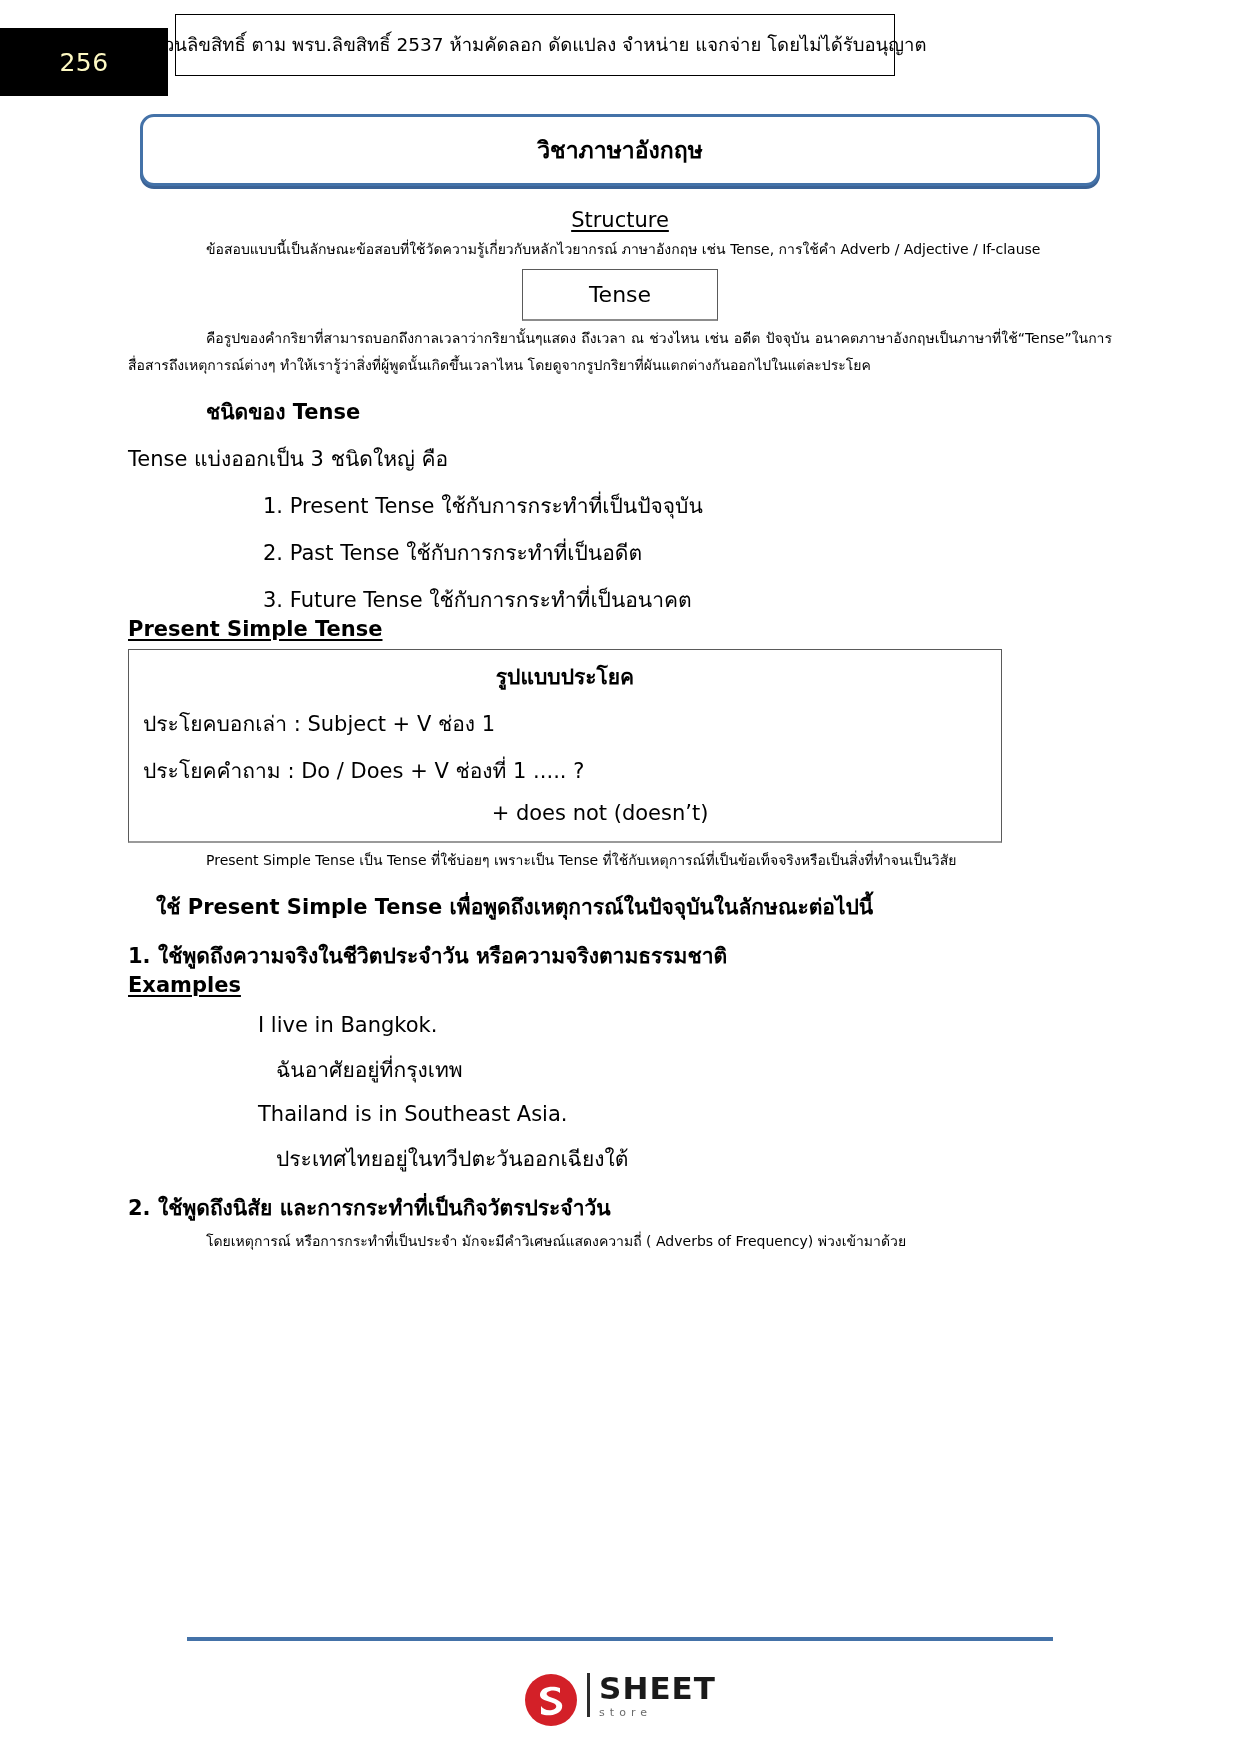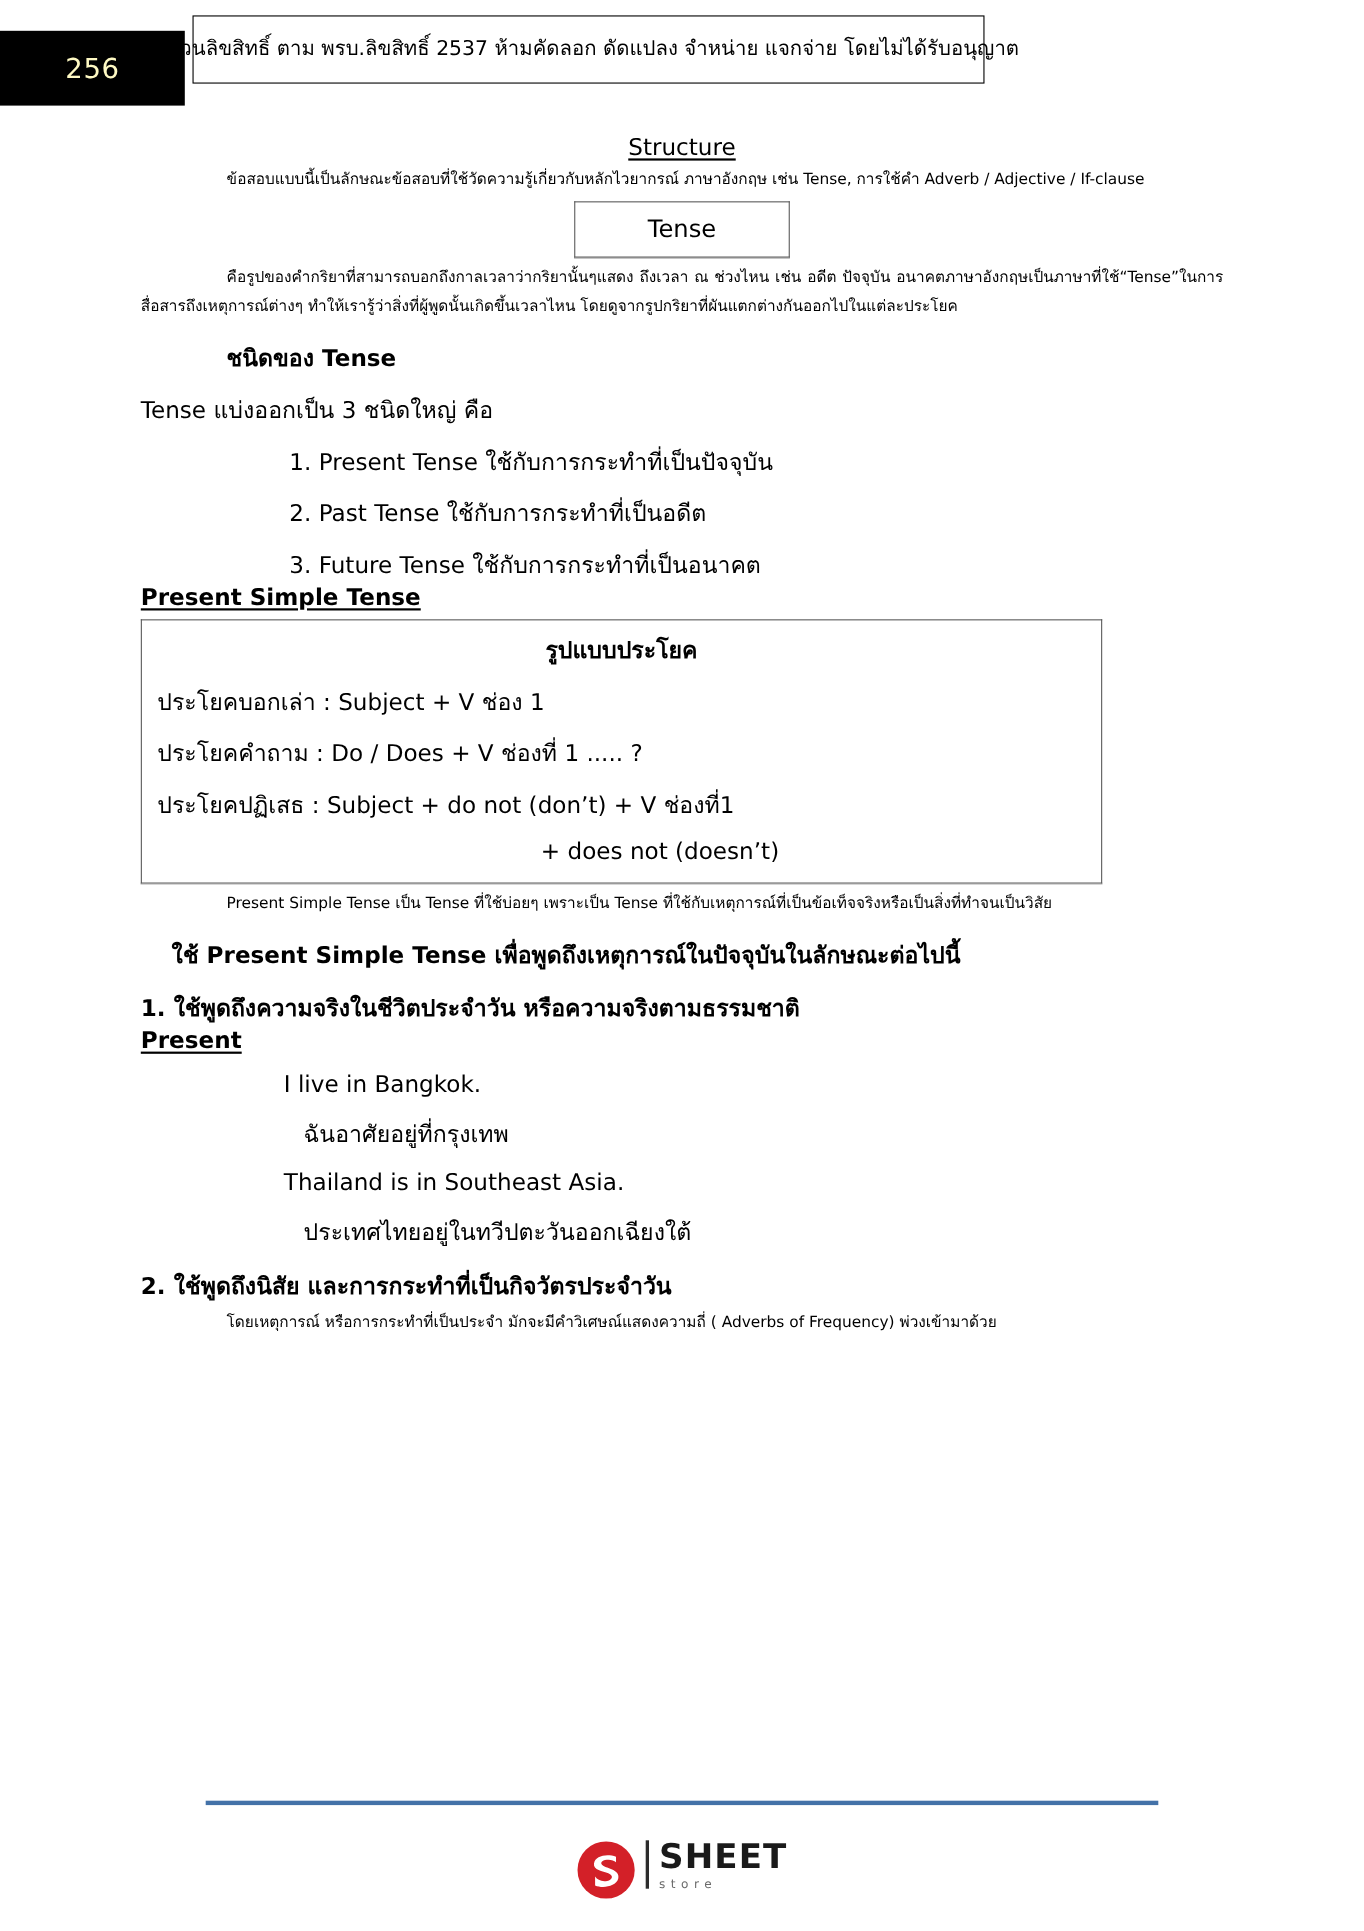--- a/index.html
+++ b/index.html
@@ -236,20 +236,23 @@
   <div class="page-number-tab">
     <span>256</span>
   </div>
   <div class="copyright-box">
     <span class="copyright-text">สงวนลิขสิทธิ์ ตาม พรบ.ลิขสิทธิ์ 2537 ห้ามคัดลอก ดัดแปลง จำหน่าย แจกจ่าย โดยไม่ได้รับอนุญาต</span>
   </div>
 </div>
 
 <div class="content">
 
+  <div class="subject-box">
+    <span class="subject-title">วิชาภาษาอังกฤษ</span>
+  </div>
 
   <div class="centered-heading">Structure</div>
   <div class="para indent">ข้อสอบแบบนี้เป็นลักษณะข้อสอบที่ใช้วัดความรู้เกี่ยวกับหลักไวยากรณ์ ภาษาอังกฤษ เช่น Tense, การใช้คำ Adverb / Adjective / If-clause</div>
 
   <div class="tense-box-wrap">
     <div class="tense-box">
       <span class="tense-box-label">Tense</span>
     </div>
   </div>
 
@@ -260,30 +263,29 @@
   <div class="list-item">1. Present Tense ใช้กับการกระทำที่เป็นปัจจุบัน</div>
   <div class="list-item">2. Past Tense ใช้กับการกระทำที่เป็นอดีต</div>
   <div class="list-item">3. Future Tense ใช้กับการกระทำที่เป็นอนาคต</div>
 
   <div class="ul-head">Present Simple Tense</div>
 
   <div class="pattern-box">
     <div class="pattern-title">รูปแบบประโยค</div>
     <div class="pattern-line">ประโยคบอกเล่า : Subject + V ช่อง 1</div>
     <div class="pattern-line">ประโยคคำถาม : Do / Does + V ช่องที่ 1 ..... ?</div>
-    <div class="pattern-line">ประโยคปฏิเสธ : Subject + do not (don’t) + V ช่องที่1</div>
     <div class="pattern-line center-ish">+ does not (doesn’t)</div>
   </div>
 
   <div class="para indent">Present Simple Tense เป็น Tense ที่ใช้บ่อยๆ เพราะเป็น Tense ที่ใช้กับเหตุการณ์ที่เป็นข้อเท็จจริงหรือเป็นสิ่งที่ทำจนเป็นวิสัย</div>
 
   <div class="bold-block ind">ใช้ Present Simple Tense เพื่อพูดถึงเหตุการณ์ในปัจจุบันในลักษณะต่อไปนี้</div>
   <div class="bold-block">1. ใช้พูดถึงความจริงในชีวิตประจำวัน หรือความจริงตามธรรมชาติ</div>
 
-  <div class="ul-head">Present</div>
+  <div class="ul-head">Examples</div>
 
   <div class="example-line">I live in Bangkok.</div>
   <div class="example-line th">ฉันอาศัยอยู่ที่กรุงเทพ</div>
   <div class="example-line">Thailand is in Southeast Asia.</div>
   <div class="example-line th">ประเทศไทยอยู่ในทวีปตะวันออกเฉียงใต้</div>
 
   <div class="bold-block">2. ใช้พูดถึงนิสัย และการกระทำที่เป็นกิจวัตรประจำวัน</div>
   <div class="para indent">โดยเหตุการณ์ หรือการกระทำที่เป็นประจำ มักจะมีคำวิเศษณ์แสดงความถี่ ( Adverbs of Frequency) พ่วงเข้ามาด้วย</div>
 
 </div>

